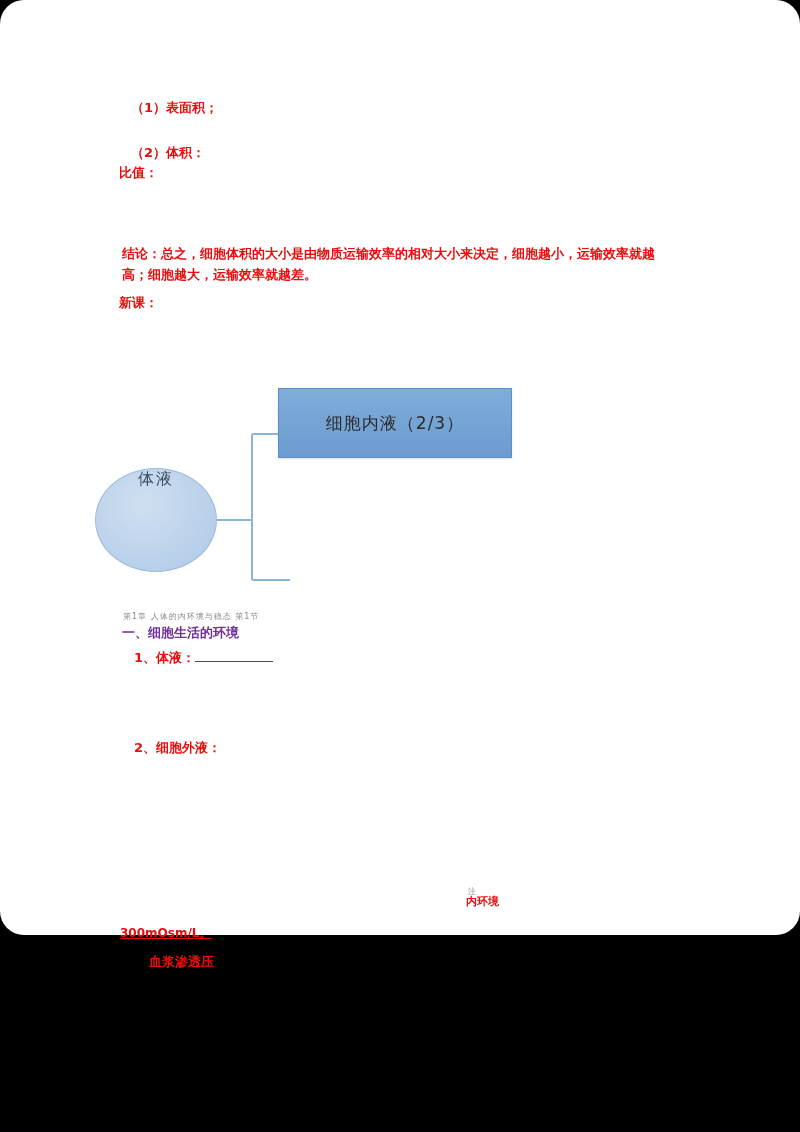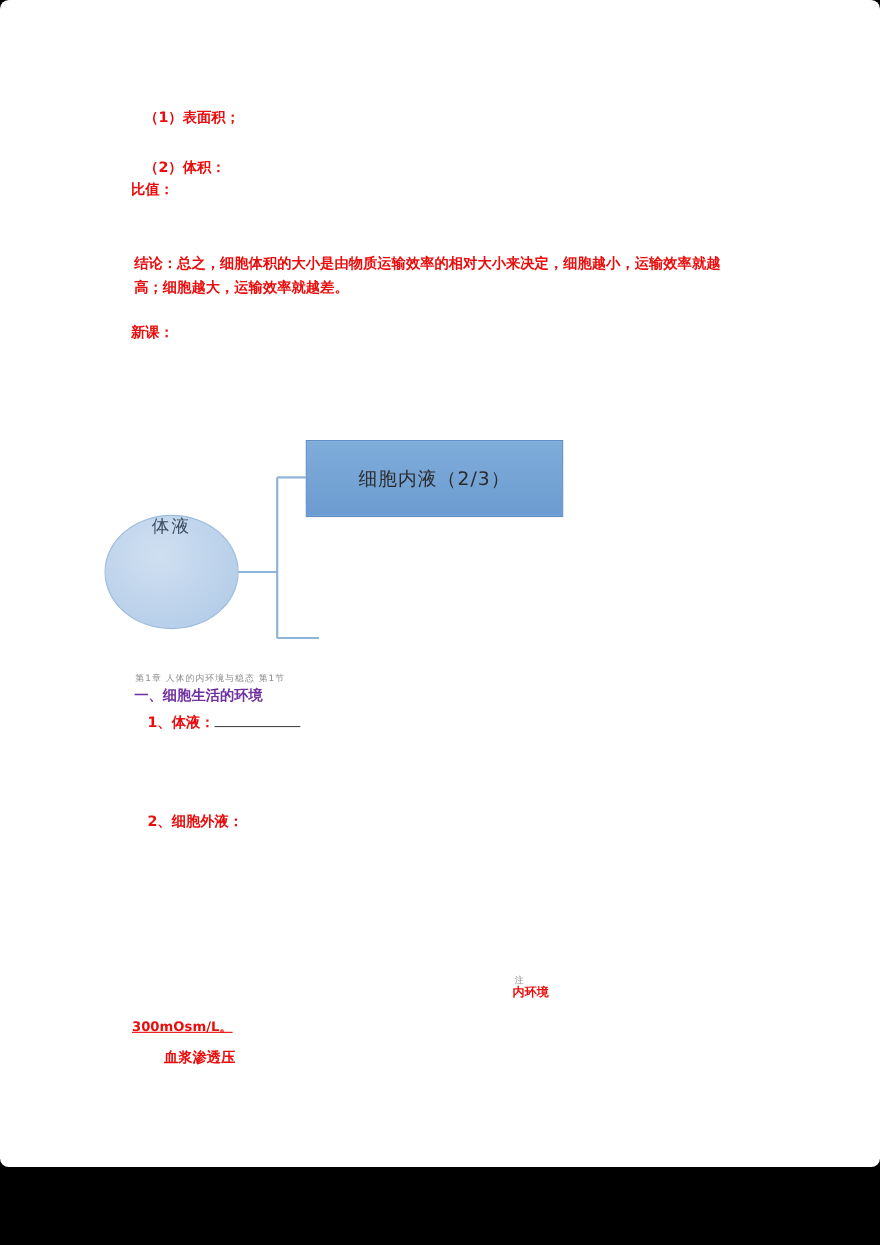--- a/index.html
+++ b/index.html
@@ -4,22 +4,22 @@
 <style>
   html,body{margin:0;padding:0;}
   body{
     width:800px;height:1132px;
     background:#000;
     position:relative;
     font-family:"DejaVu Sans","Liberation Sans",sans-serif;
     overflow:hidden;
   }
   .paper{
-    position:absolute;left:0;top:0;width:800px;height:1061px;
-    background:#fff;border-radius:8px;
+    position:absolute;left:0;top:0;width:800px;height:935px;
+    background:#fff;border-radius:24px;
   }
   .abs{position:absolute;}
   .red{color:#e90d0d;font-weight:bold;}
   .purple{color:#7030a0;font-weight:bold;}
   .gray-small{color:#8a8a8a;font-size:8px;letter-spacing:1px;}
   .t13{font-size:13px;line-height:21px;}
   .t12{font-size:12px;line-height:18px;text-decoration:underline;}
   .t11{font-size:11px;line-height:16px;}
   .blank-line{display:inline-block;border-bottom:1.5px solid #4a4a4a;height:12px;vertical-align:baseline;}
   .node-box{
@@ -43,36 +43,36 @@
 </style>
 </head>
 <body>
 
 <div class="paper">
 
   <div class="abs red t13" style="left:131px;top:97px;">（1）表面积；</div>
   <div class="abs red t13" style="left:131px;top:142px;">（2）体积：</div>
   <div class="abs red t13" style="left:119px;top:162px;">比值：</div>
 
-  <div class="abs red t13" style="left:122px;top:230px;width:558px;">结论：总之，细胞体积的大小是由物质运输效率的相对大小来决定，细胞越小，运输效率就越高；细胞越大，运输效率就越差。</div>
+  <div class="abs red t13" style="left:122px;top:243px;width:558px;">结论：总之，细胞体积的大小是由物质运输效率的相对大小来决定，细胞越小，运输效率就越高；细胞越大，运输效率就越差。</div>
 
   <div class="abs red t13" style="left:119px;top:292px;">新课：</div>
 
   <svg class="connectors" width="800" height="1132">
     <polyline points="213,520 252,520" fill="none" stroke="#8fb4d9" stroke-width="2"></polyline>
     <polyline points="252,434 252,580" fill="none" stroke="#8fb4d9" stroke-width="2"></polyline>
     <polyline points="252,434 278,434" fill="none" stroke="#8fb4d9" stroke-width="2"></polyline>
     <polyline points="252,580 290,580" fill="none" stroke="#8fb4d9" stroke-width="2"></polyline>
   </svg>
 
   <div class="abs node-ellipse" style="left:95px;top:468px;width:120px;height:102px;">
     <span>体液</span>
   </div>
 
-  <div class="abs node-box" style="left:278px;top:400px;width:232px;height:68px;">
+  <div class="abs node-box" style="left:278px;top:388px;width:232px;height:68px;">
     <span>细胞内液（2/3）</span>
   </div>
 
 
   <div class="abs gray-small" style="left:123px;top:611px;">第1章 人体的内环境与稳态  第1节</div>
 
   <div class="abs purple t13" style="left:122px;top:622px;">一、细胞生活的环境</div>
 
   <div class="abs red t13" style="left:134px;top:647px;">
     <span>1、体液：</span><span class="blank-line" style="width:78px;"></span>

